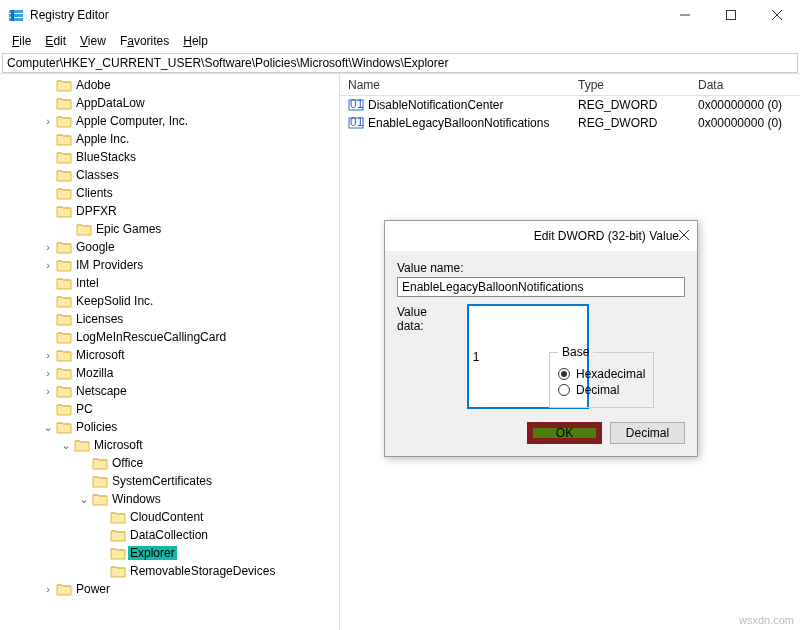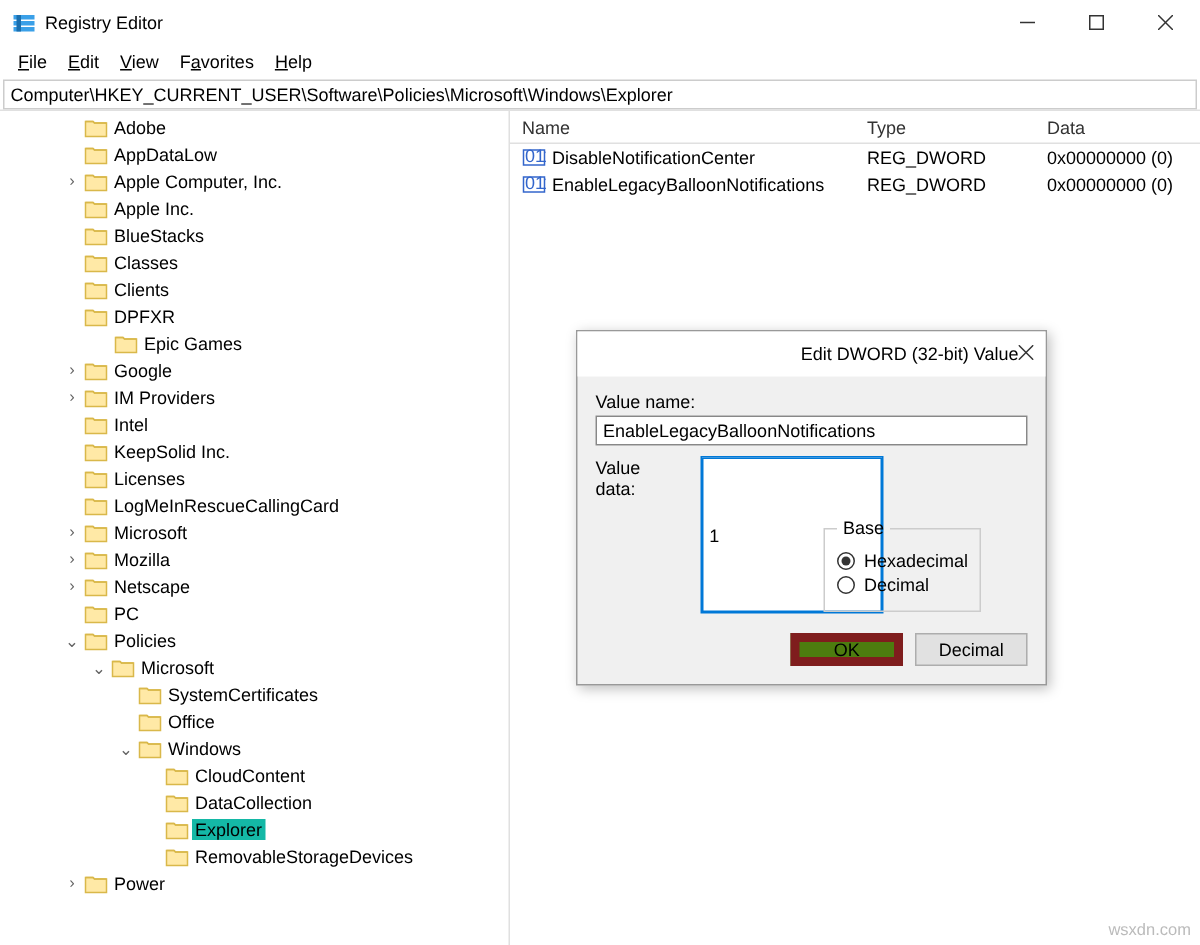--- a/index.html
+++ b/index.html
@@ -327,31 +327,31 @@
         <span class="lbl">Microsoft</span>
       </div>
       <div class="row" style="padding-left:76px">
         <span class="tw"></span>
         <span class="fold">
           <svg class="folder-svg" viewBox="0 0 16 14">
             <path d="M1 3h5l1 1h8v9H1z" fill="#ffe9a6" stroke="#d9b84a"></path>
             <path d="M1 3h5l1 1h8" fill="none" stroke="#d9b84a"></path>
           </svg>
         </span>
+        <span class="lbl">Office</span>
+      </div>
+      <div class="row" style="padding-left:76px">
+        <span class="tw"></span>
+        <span class="fold">
+          <svg class="folder-svg" viewBox="0 0 16 14">
+            <path d="M1 3h5l1 1h8v9H1z" fill="#ffe9a6" stroke="#d9b84a"></path>
+            <path d="M1 3h5l1 1h8" fill="none" stroke="#d9b84a"></path>
+          </svg>
+        </span>
         <span class="lbl">SystemCertificates</span>
-      </div>
-      <div class="row" style="padding-left:76px">
-        <span class="tw"></span>
-        <span class="fold">
-          <svg class="folder-svg" viewBox="0 0 16 14">
-            <path d="M1 3h5l1 1h8v9H1z" fill="#ffe9a6" stroke="#d9b84a"></path>
-            <path d="M1 3h5l1 1h8" fill="none" stroke="#d9b84a"></path>
-          </svg>
-        </span>
-        <span class="lbl">Office</span>
       </div>
       <div class="row" style="padding-left:76px">
         <span class="tw">⌄</span>
         <span class="fold">
           <svg class="folder-svg" viewBox="0 0 16 14">
             <path d="M1 3h5l1 1h8v9H1z" fill="#ffe9a6" stroke="#d9b84a"></path>
             <path d="M1 3h5l1 1h8" fill="none" stroke="#d9b84a"></path>
           </svg>
         </span>
         <span class="lbl">Windows</span>

